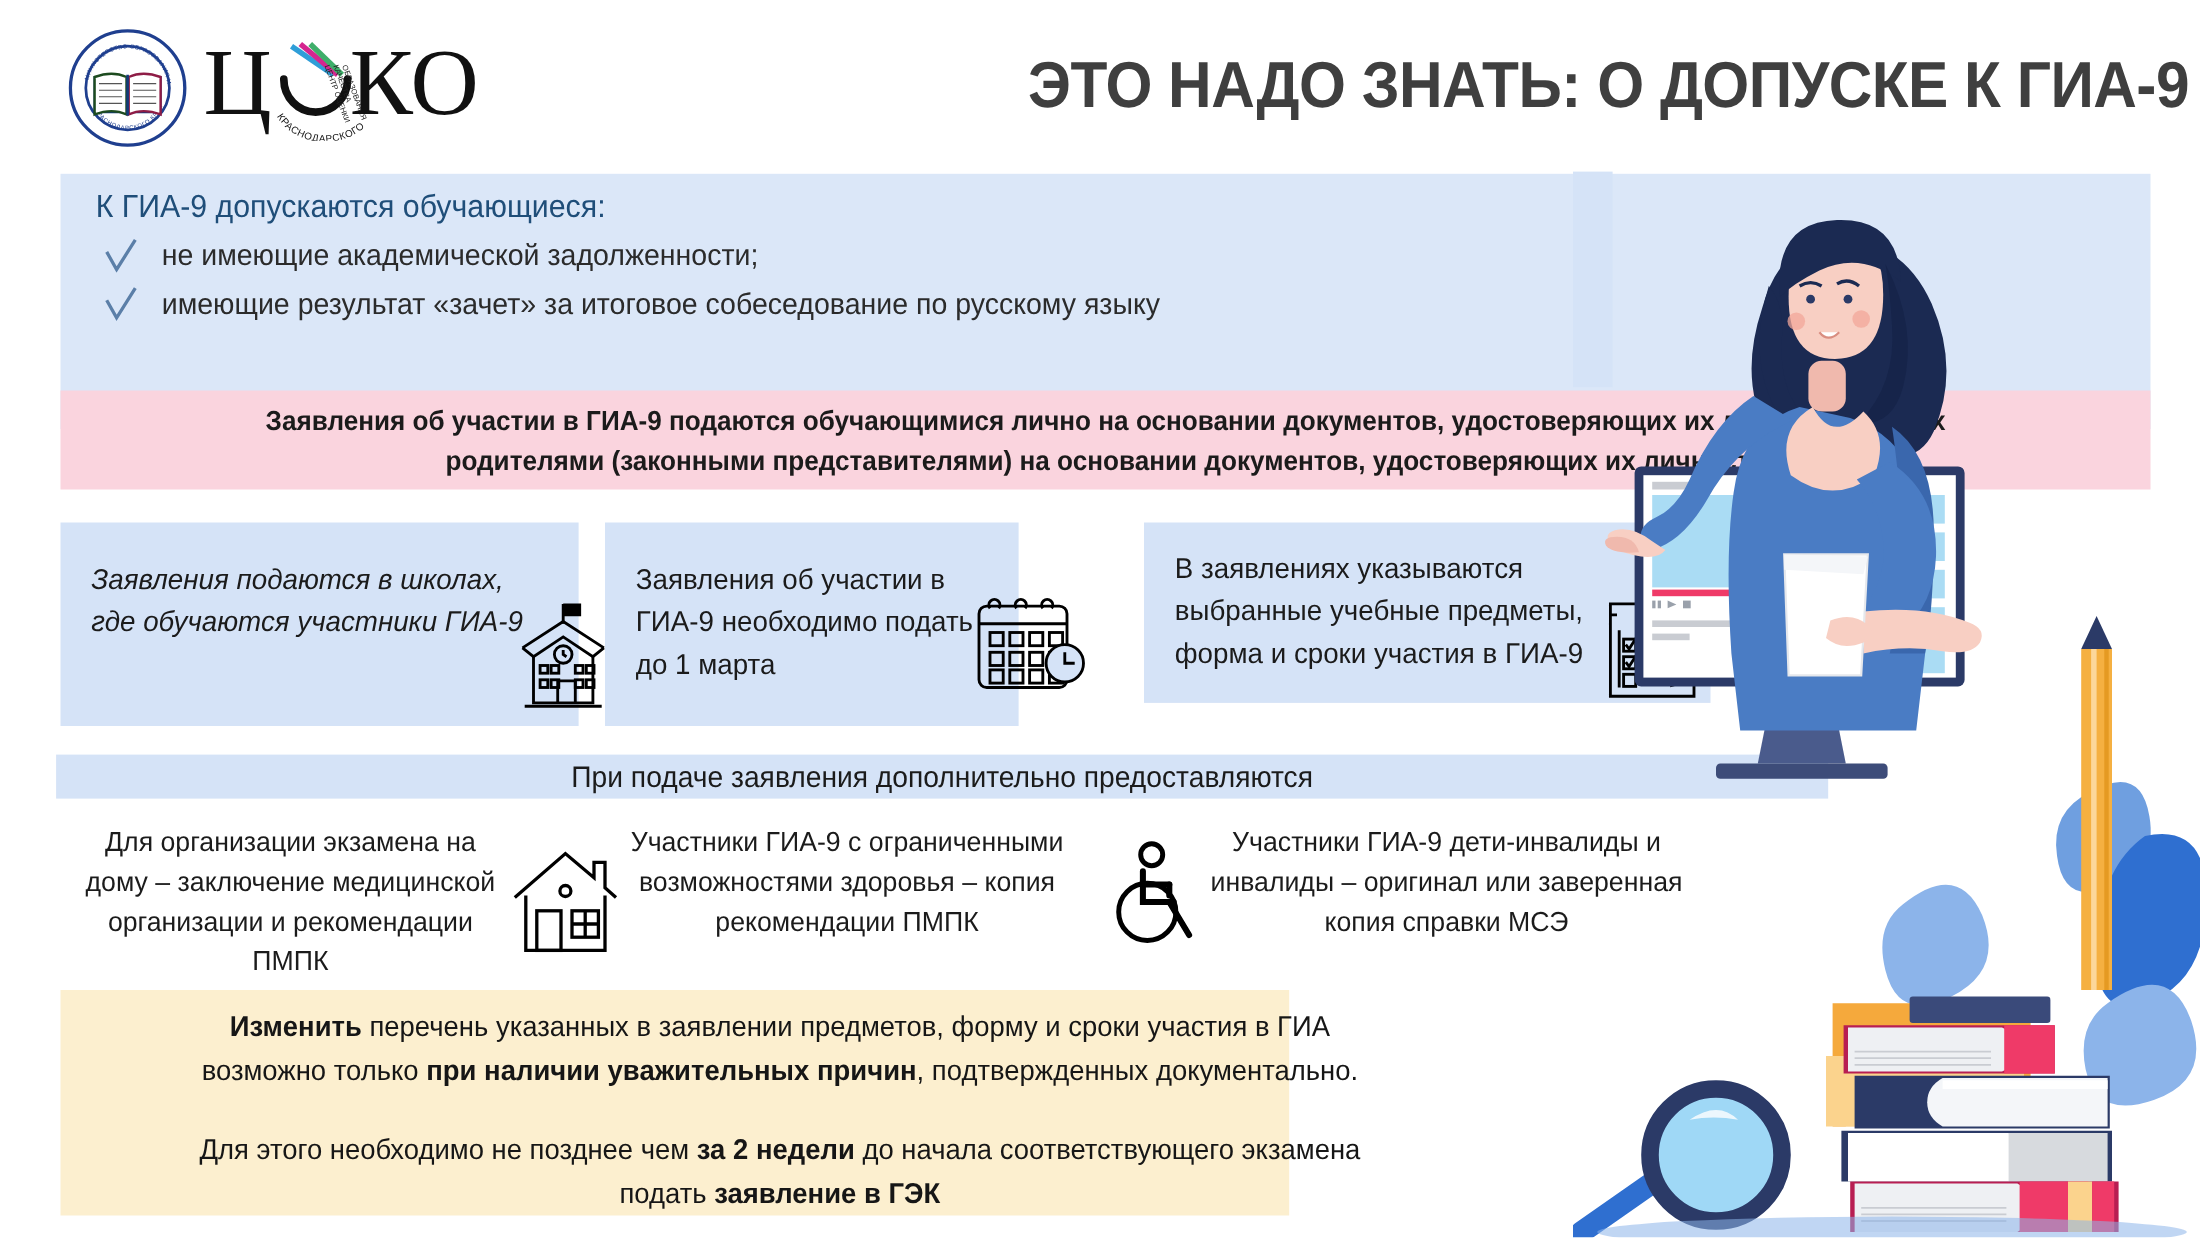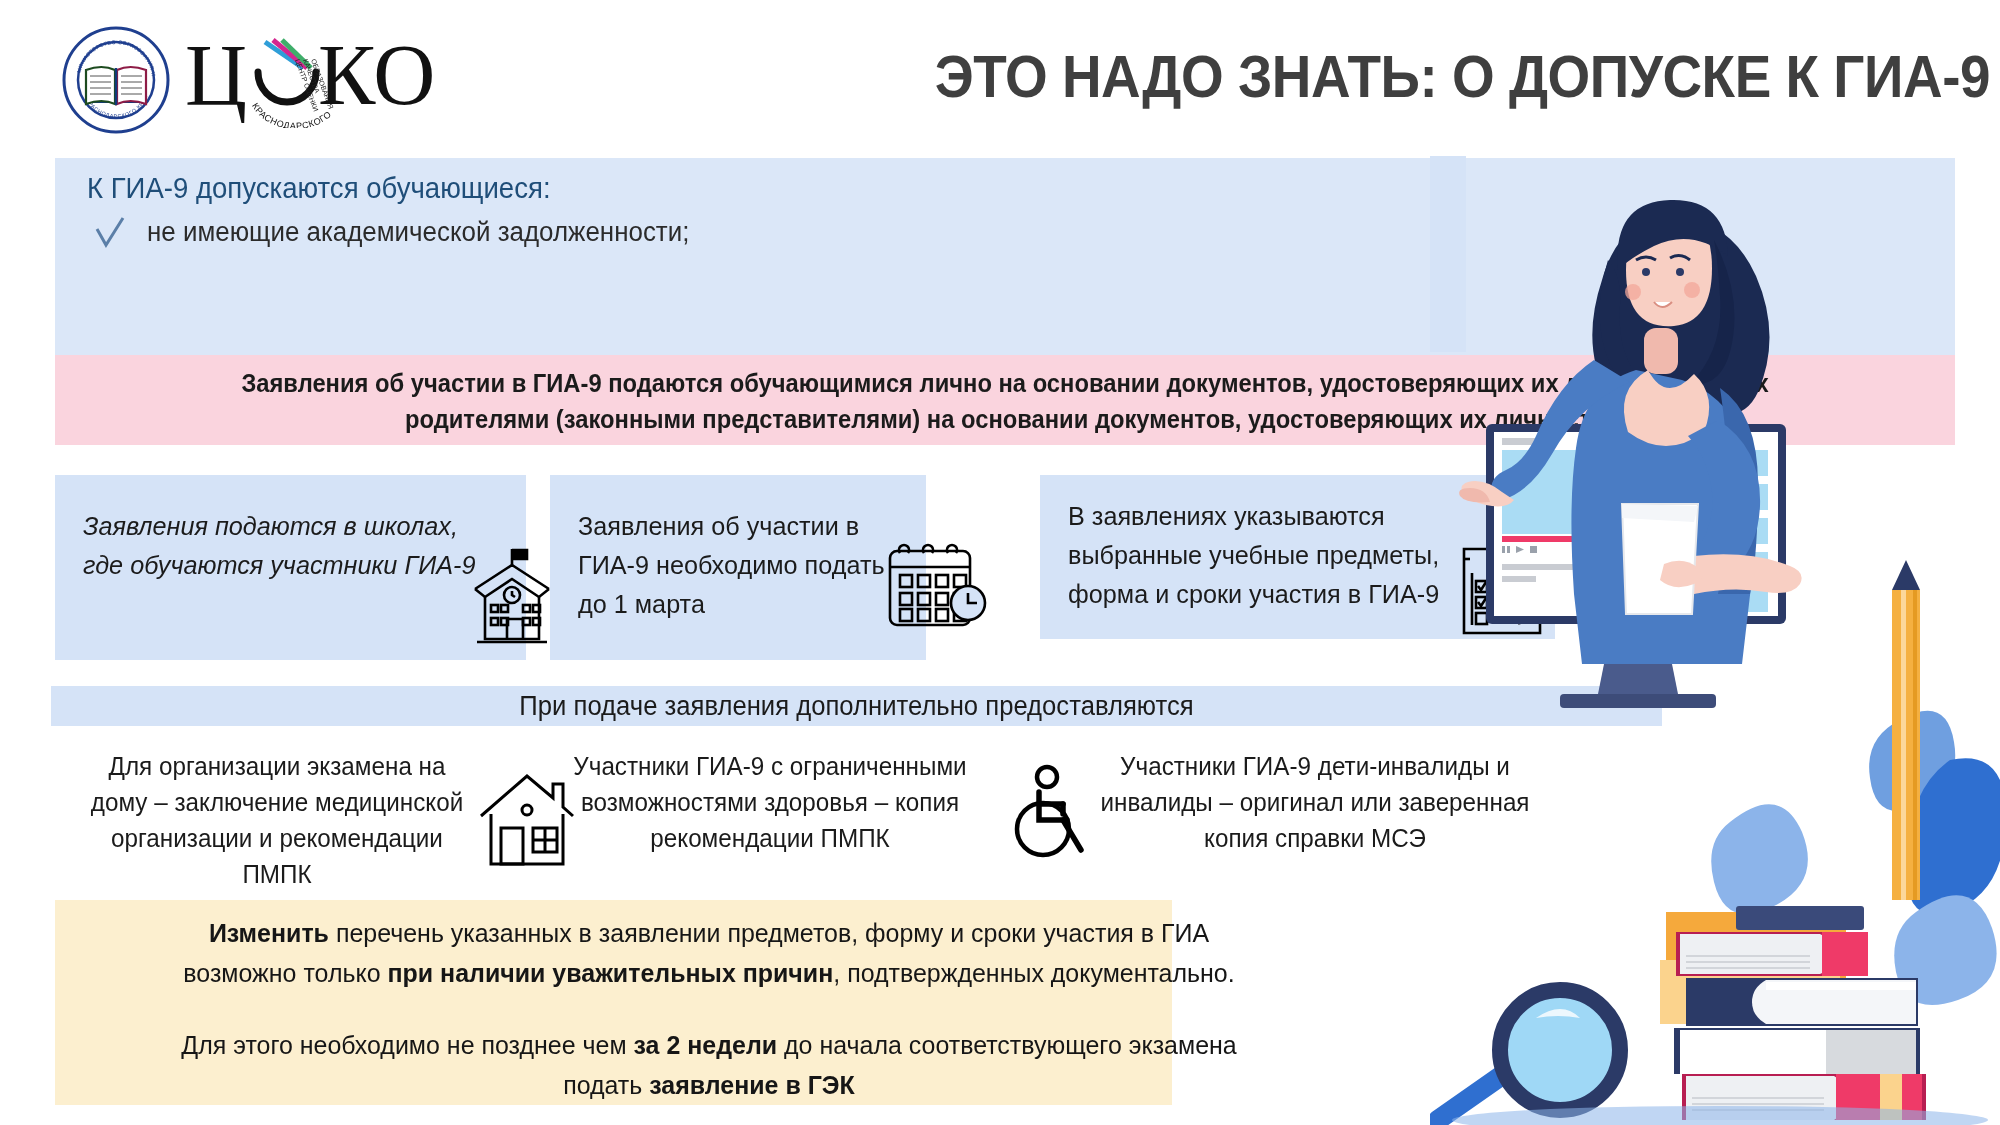--- a/index.html
+++ b/index.html
@@ -99,21 +99,21 @@
 
   
   .extra{position:absolute;}
   .extra .e-text{
     position:absolute;top:0;text-align:center;
     font-size:25px;color:#1b1b1b;line-height:36px;
     transform:scaleX(.97);transform-origin:center top;
   }
   .extra .e-icon{position:absolute;}
 
-  #extra-home{left:77px;top:748px;width:500px;height:150px;}
+  #extra-home{left:64px;top:748px;width:500px;height:150px;}
   #extra-home .e-text{left:0;width:400px;}
   #extra-home .e-icon{left:398px;top:22px;width:105px;height:100px;}
 
   #extra-ovz{left:540px;top:748px;width:480px;height:150px;}
   #extra-ovz .e-text{left:20px;width:420px;}
 
   #extra-inv{left:1005px;top:748px;width:560px;height:150px;}
   #extra-inv .e-icon{left:0px;top:16px;width:100px;height:100px;}
   #extra-inv .e-text{left:70px;width:480px;}
 
@@ -200,20 +200,26 @@
     <div class="admit-list">
 
       <div class="admit-row">
         <svg class="admit-check" viewBox="0 0 30 32">
           <path d="M2 13 L11 29 L28 2" fill="none" stroke="#5b7fa8" stroke-width="3"></path>
         </svg>
         <div class="admit-text">не имеющие академической задолженности;</div>
       </div>
 
 
+      <div class="admit-row">
+        <svg class="admit-check" viewBox="0 0 30 32">
+          <path d="M2 13 L11 29 L28 2" fill="none" stroke="#5b7fa8" stroke-width="3"></path>
+        </svg>
+        <div class="admit-text">имеющие результат «зачет» за итоговое собеседование по русскому языку</div>
+      </div>
 
     </div>
   </div>
 
   <div class="panel-pink">
     <div class="pp-line l1">Заявления об участии в ГИА-9 подаются обучающимися лично на основании документов, удостоверяющих их личность, или их</div>
     <div class="pp-line l2">родителями (законными представителями) на основании документов, удостоверяющих их личность</div>
   </div>
 
   <div class="card" id="card-schools">

